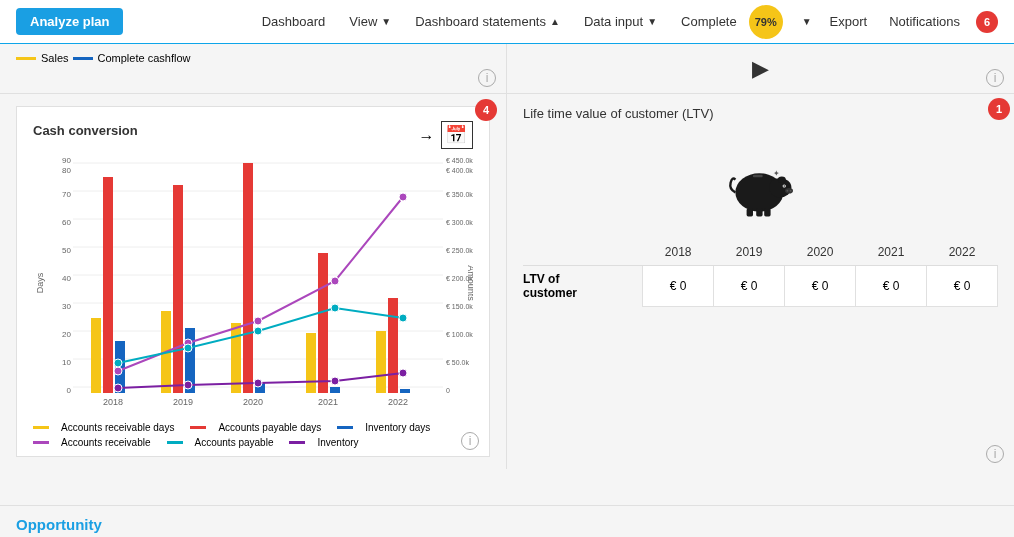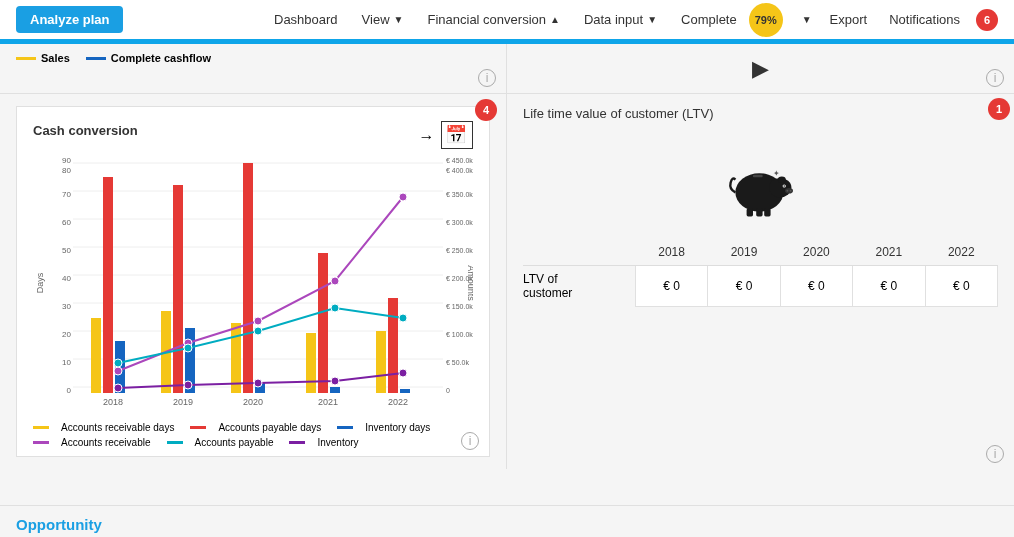--- a/index.html
+++ b/index.html
@@ -2,21 +2,21 @@
 <html><head>
   <meta charset="utf-8">
   <style>
     * { box-sizing: border-box; margin: 0; padding: 0; }
     body { font-family: Arial, sans-serif; font-size: 13px; background: #f5f5f5; }
 
     
     .navbar {
       display: flex; align-items: center;
       background: #fff; height: 44px; padding: 0 16px;
-      border-bottom: 5px solid #0ea5e9;
+      border-bottom: 1px solid #0ea5e9;
       position: relative; z-index: 10;
     }
     .analyze-btn {
       background: #1a9fe3; color: #fff; border: none;
       padding: 6px 14px; border-radius: 4px; cursor: pointer;
       font-size: 13px; font-weight: bold; margin-right: 24px;
     }
     .nav-links { display: flex; align-items: center; gap: 0; flex: 1; justify-content: flex-end; }
     .nav-item {
       padding: 0 12px; color: #333; cursor: pointer; font-size: 13px;
@@ -56,21 +56,21 @@
     .top-strip {
       display: grid; grid-template-columns: 1fr 1fr;
       background: #f5f5f5;
     }
     .strip-panel {
       padding: 8px 16px; min-height: 50px; position: relative;
     }
     .strip-panel.left { border-right: 1px solid #e0e0e0; border-bottom: 1px solid #e0e0e0; }
     .strip-panel.right { border-bottom: 1px solid #e0e0e0; }
 
-    .legend-row { display: flex; align-items: center; gap: 16px; font-weight: bold; }
+    .legend-row { display: flex; align-items: center; gap: 4px; }
     .legend-item { display: flex; align-items: center; gap: 5px; font-size: 11px; }
     .legend-dot { width: 20px; height: 3px; }
     .legend-dot.yellow { background: #f5c518; }
     .legend-dot.blue-dark { background: #1565c0; }
 
     .info-icon {
       position: absolute; bottom: 6px; right: 10px;
       color: #aaa; font-size: 12px; cursor: pointer;
       border: 1px solid #aaa; border-radius: 50%;
       width: 18px; height: 18px; display: flex; align-items: center; justify-content: center;
@@ -98,21 +98,21 @@
       text-align: center; padding: 6px 4px;
       color: #333; font-weight: normal; border-bottom: 1px solid #ddd;
     }
     .ltv-table th.left-header { text-align: left; font-weight: bold; }
     .ltv-table td {
       text-align: center; padding: 6px 4px;
       border: 1px solid #e0e0e0; background: #fff;
     }
     .ltv-table td.row-label {
       text-align: left; background: transparent;
-      border: none; font-weight: normal; padding-left: 0;
+      border: none; font-weight: bold; padding-left: 0;
     }
 
     
     .piggy-container { display: flex; justify-content: center; align-items: center; padding: 20px 0 10px; }
     .piggy-svg { width: 80px; height: 70px; }
 
     
     .opportunity-section {
       background: #f5f5f5; padding: 10px 16px;
       grid-column: 1 / 3;
@@ -141,21 +141,21 @@
 
 <nav class="navbar">
   <button class="analyze-btn">Analyze plan</button>
   <div class="nav-links">
     <div class="nav-item">Dashboard</div>
     <div class="nav-item">
       <span>View</span>
       <span class="arrow">▼</span>
     </div>
     <div class="nav-item">
-      <span>Financial conversion</span>
+      <span>Dashboard statements</span>
       <span class="arrow">▲</span>
     </div>
     <div class="nav-item">
       <span>Data input</span>
       <span class="arrow">▼</span>
     </div>
     <div class="nav-item">Complete</div>
     <div class="complete-group">
       <div class="pct-badge">79%</div>
       <span class="dropdown-arrow">▼</span>

